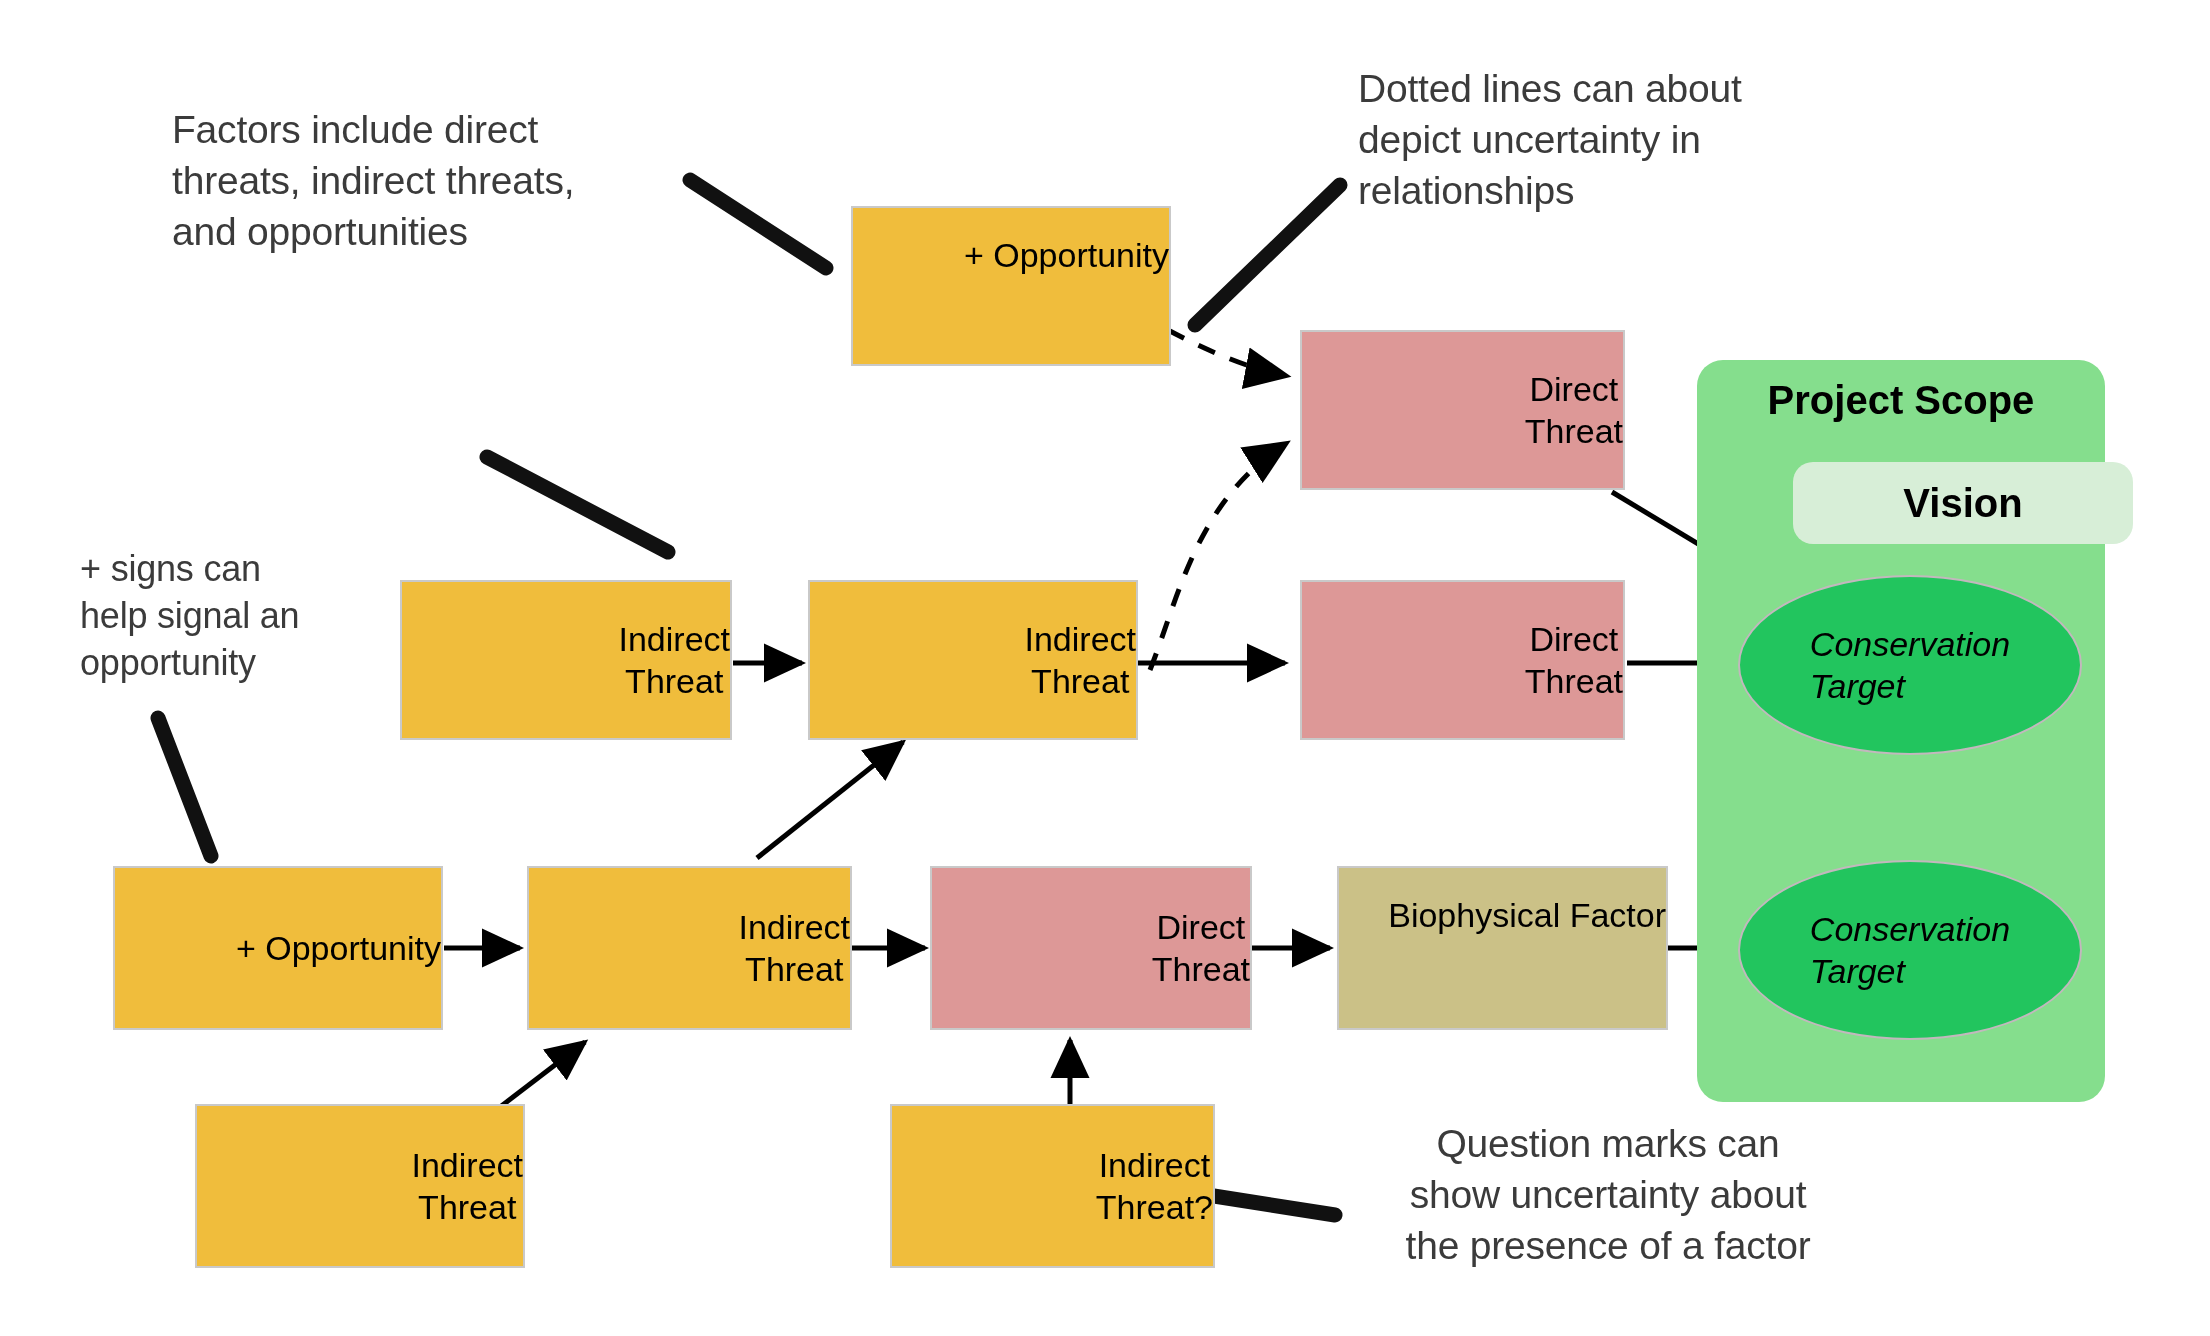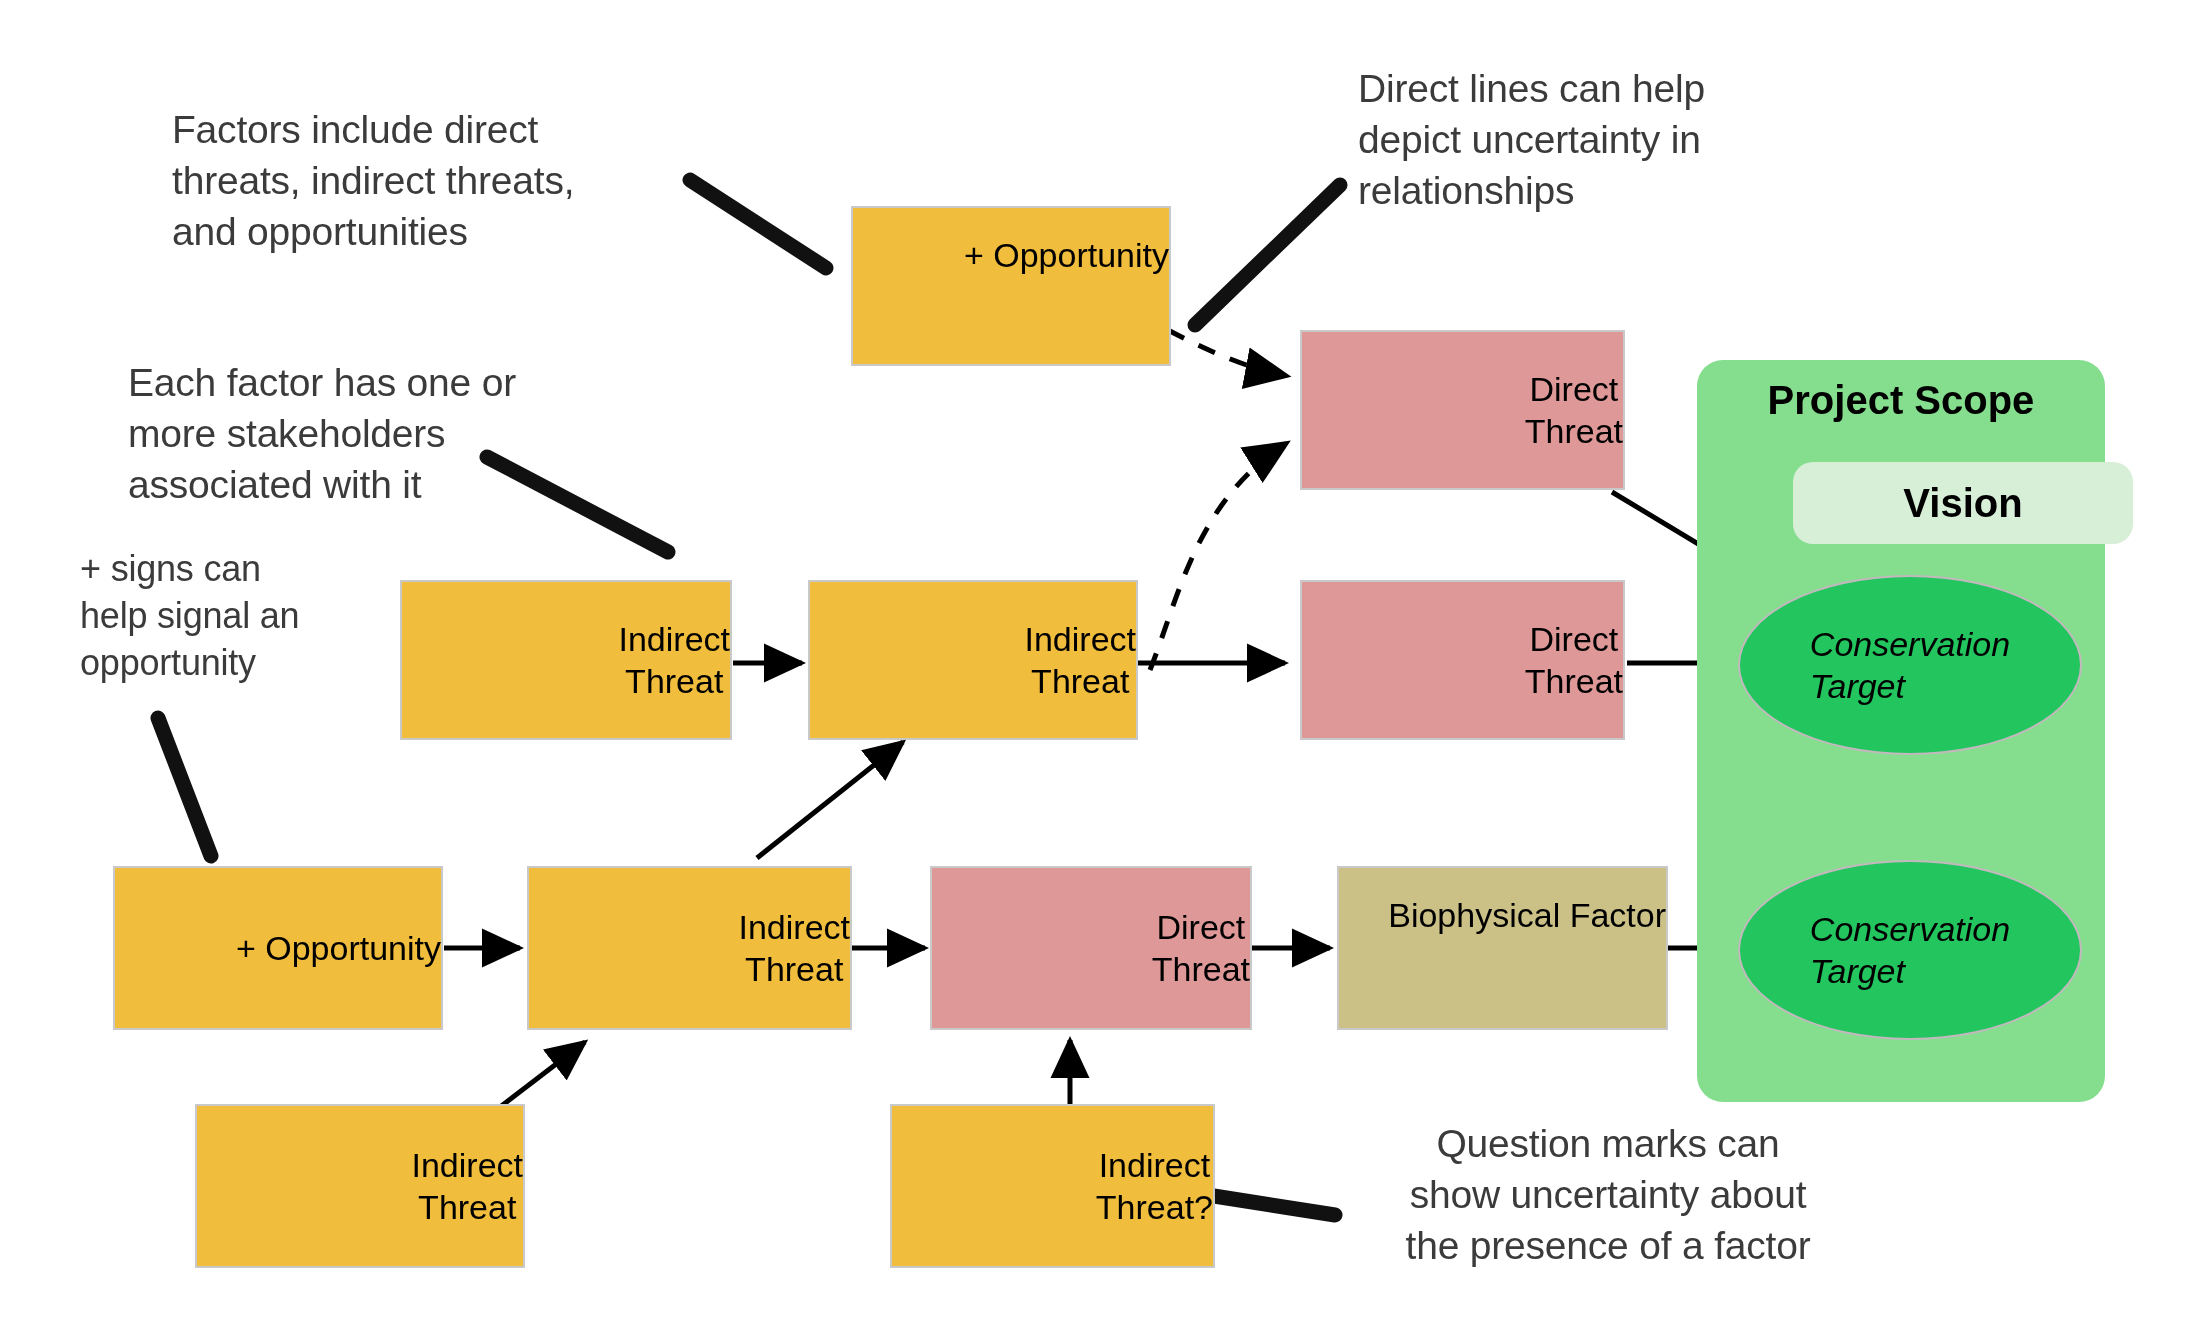--- a/index.html
+++ b/index.html
@@ -117,27 +117,24 @@
 
     <line x1="757" y1="858" x2="903" y2="742" stroke="#000" stroke-width="5" marker-end="url(#ah)"></line>
     <line x1="470" y1="1130" x2="585" y2="1042" stroke="#000" stroke-width="5" marker-end="url(#ah)"></line>
     <line x1="1070" y1="1128" x2="1070" y2="1040" stroke="#000" stroke-width="5" marker-end="url(#ah)"></line>
   </svg>
 
   <div class="note" style="left:172px;top:104px;width:470px;">Factors include direct
 threats, indirect threats,
 and opportunities</div>
 
-  <div class="note" style="left:1358px;top:63px;width:430px;">Direct lines can help
+  <div class="note" style="left:1358px;top:63px;width:430px;">Dotted lines can about
 depict uncertainty in
 relationships</div>
 
-  <div class="note" style="left:128px;top:357px;width:470px;">Each factor has one or
-more stakeholders
-associated with it</div>
 
   <div class="note note-small" style="left:80px;top:545px;width:300px;">+ signs can
 help signal an
 opportunity</div>
 
   <div class="note" style="left:1348px;top:1118px;width:520px;text-align:center;">Question marks can
 show uncertainty about
 the presence of a factor</div>
 
   <div class="node orange top-label" style="left:851px;top:206px;width:320px;height:160px;">

